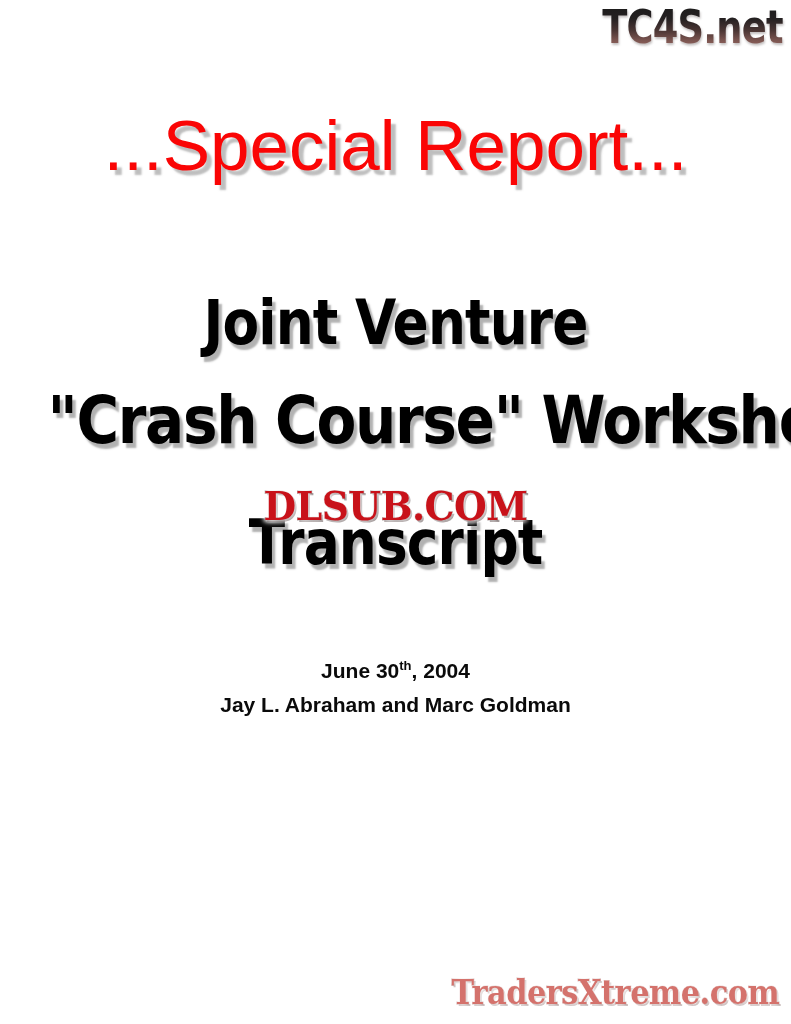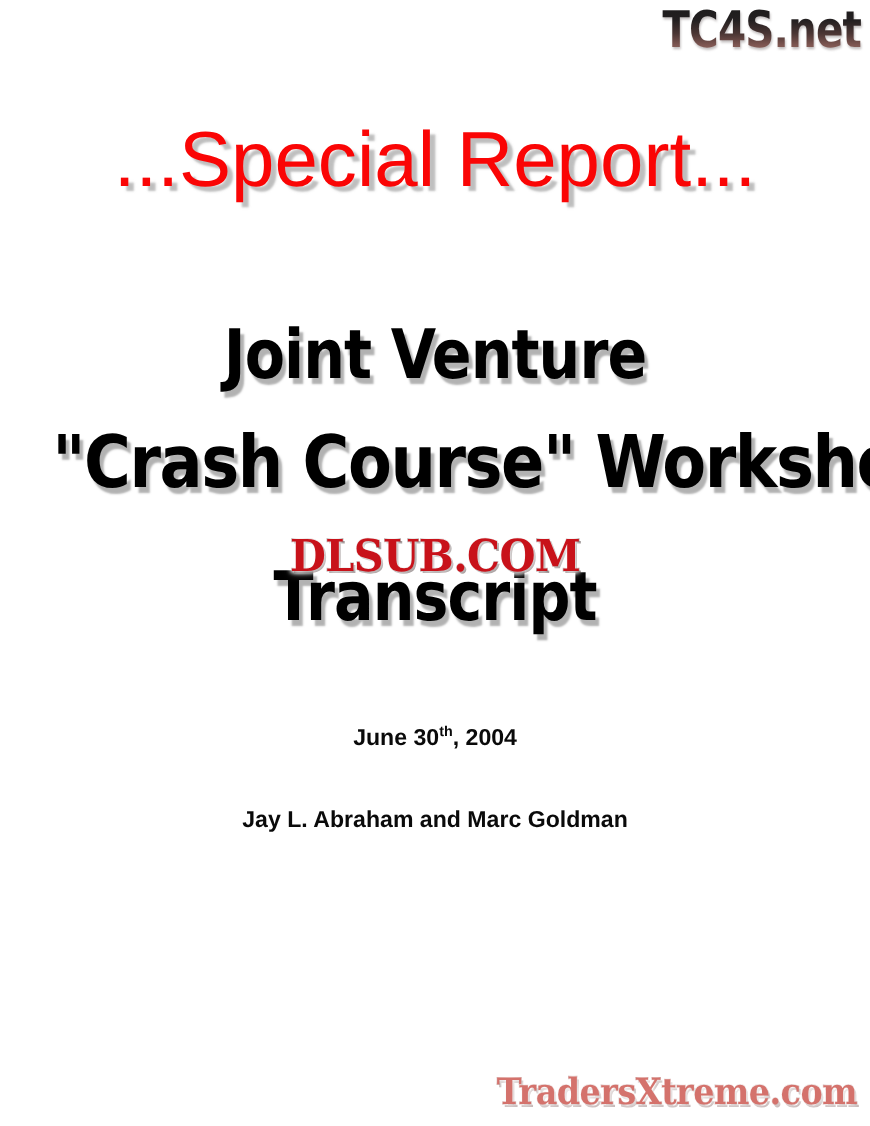--- a/index.html
+++ b/index.html
@@ -103,21 +103,21 @@
     width: 791px;
     text-align: center;
     font-family: "Liberation Sans", sans-serif;
     font-weight: bold;
     font-size: 21px;
     line-height: 1.28;
     color: #0a0a0a;
     white-space: nowrap;
   }
   .byline-date { top: 658px; }
-  .byline-authors { top: 733px; }
+  .byline-authors { top: 692px; }
   .byline sup {
     font-size: 0.62em;
     vertical-align: super;
     line-height: 0;
   }
 
   
   .watermark {
     position: absolute;
     white-space: nowrap;

